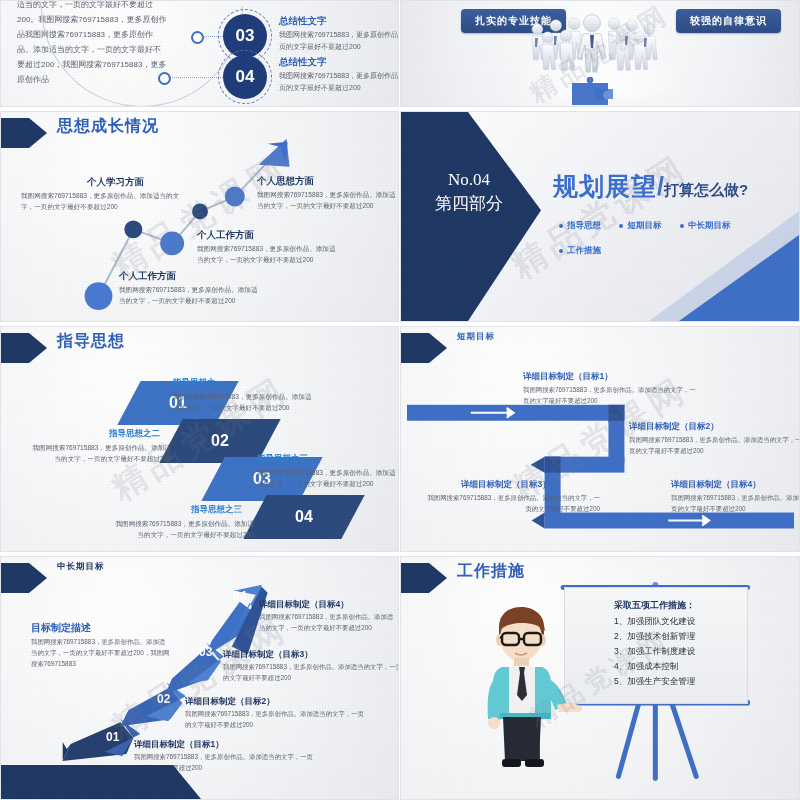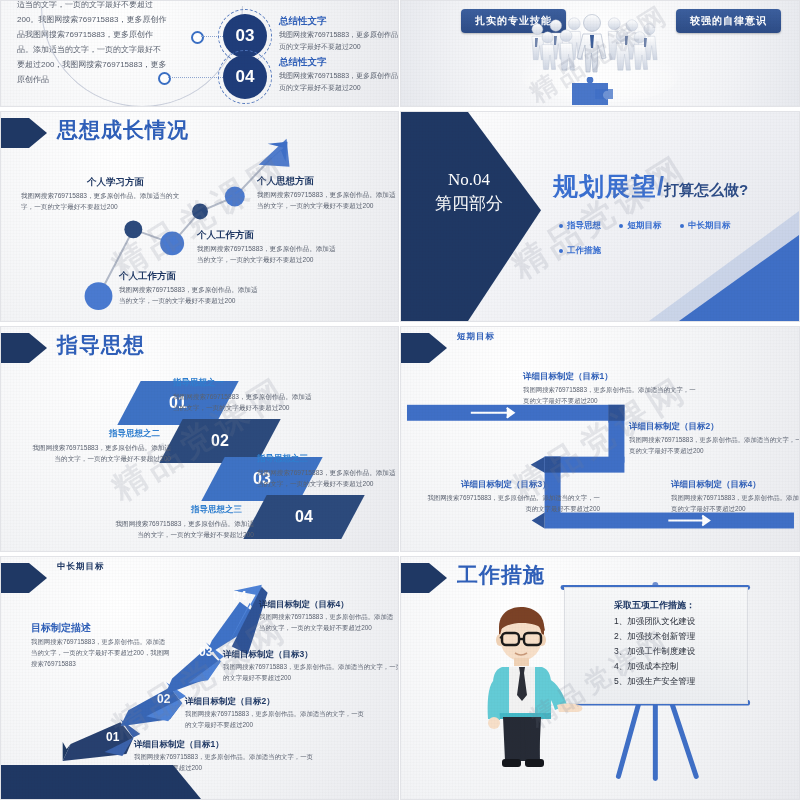--- a/index.html
+++ b/index.html
@@ -32,21 +32,21 @@
   .gapcol,.gaprow{background:#ffffff;}
 
   
   .hdr{position:absolute;left:0;top:6px;height:30px;z-index:5;}
   .hdr .tri{
     position:absolute;left:0;top:0;width:46px;height:30px;background:#1f3864;
     clip-path:polygon(0 0, 28px 0, 46px 50%, 28px 100%, 0 100%);
   }
   .hdr .ttl{
     position:absolute;left:56px;top:-2px;
-    font-size:21px;font-weight:bold;color:#2f5fb8;letter-spacing:1px;
+    font-size:16px;font-weight:bold;color:#2f5fb8;letter-spacing:1px;
     white-space:nowrap;
   }
 
   
   .wm{
     position:absolute;inset:0;pointer-events:none;z-index:6;
     display:flex;align-items:center;justify-content:center;
     overflow:hidden;
   }
   .wm span{

